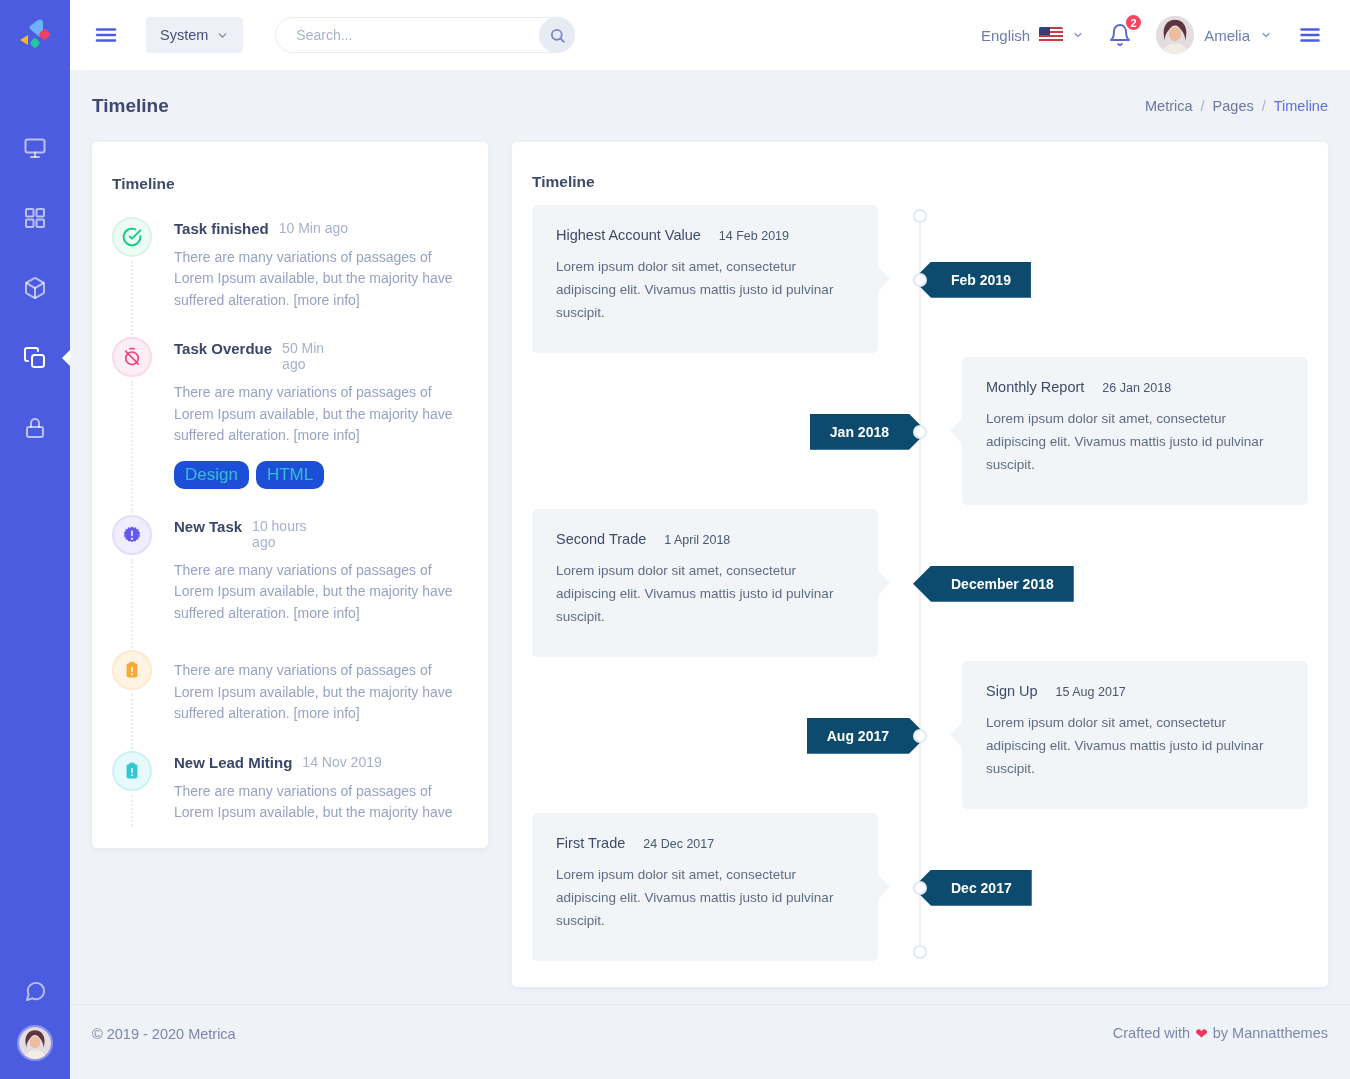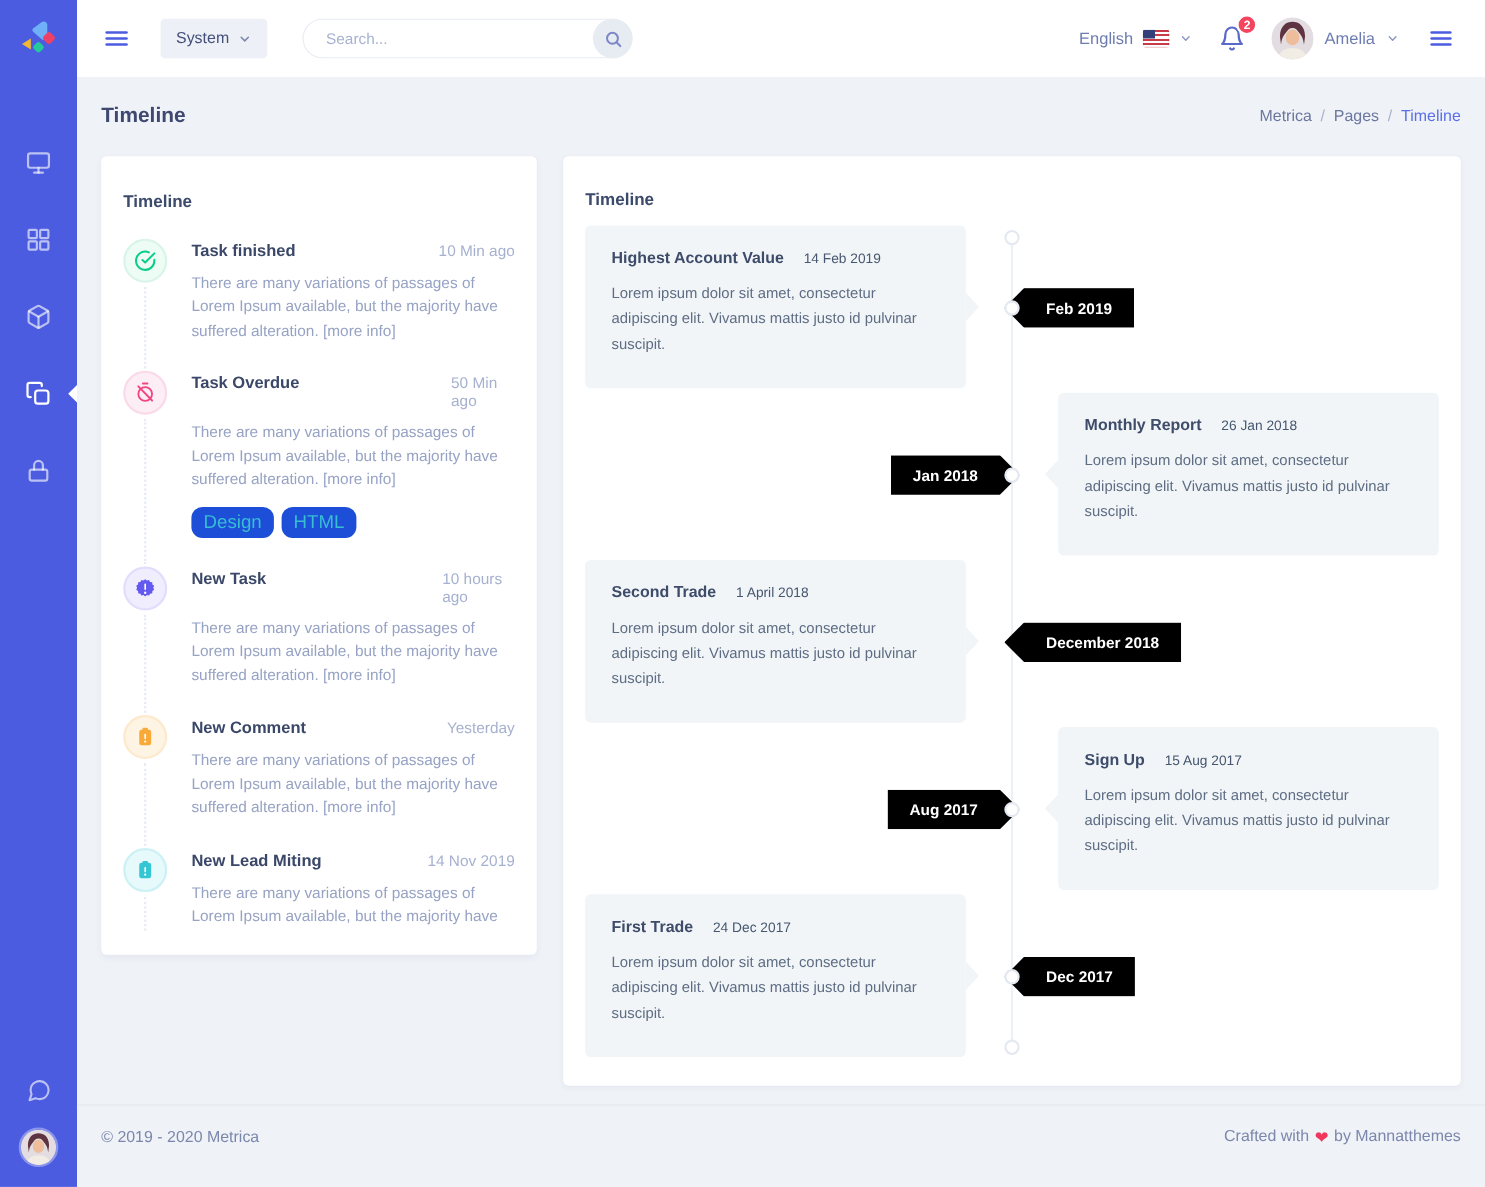--- a/index.html
+++ b/index.html
@@ -61,46 +61,46 @@
   .act{position:relative;display:flex;padding-bottom:26px}
   .act::before{content:"";position:absolute;left:19px;top:44px;bottom:2px;border-left:2px dotted #e5eaf4}
   .act:last-child{padding-bottom:4px}
   .act-ic{width:40px;height:40px;border-radius:50%;display:flex;align-items:center;justify-content:center;flex-shrink:0;position:relative;z-index:1}
   .ic-green{background:#eefcf6;border:2px solid #d9f4e9;color:#0bcd8a}
   .ic-pink{background:#fdeef5;border:2px solid #fad9e8;color:#f2447f}
   .ic-purple{background:#efedfe;border:2px solid #e1ddfc;color:#6359f1}
   .ic-orange{background:#fef4e4;border:2px solid #fde9cb;color:#f9a938}
   .ic-teal{background:#e6f9fb;border:2px solid #ccf1f5;color:#35c6d4}
   .act-body{margin-left:22px;flex:1;min-width:0}
-  .act-head{display:flex;justify-content:space-between;gap:20px}
+  .act-head{display:flex;justify-content:flex-start;gap:10px}
   .act-title{font-size:15px;font-weight:bold;color:#3a4768;padding-top:3px}
   .act-time{font-size:14px;color:#a6b1cf;flex-shrink:0;white-space:nowrap;padding-top:3px}
   .act-time.w58{width:58px;white-space:normal}
   .act-time.w66{width:66px;white-space:normal}
   .act-text{margin:10px 0 0;font-size:14px;line-height:21.5px;color:#97a3c4}
   .act-tags{margin-top:14px;display:flex;gap:7px}
   .tag{background:#1d4ed8;color:#36bed3;font-size:17px;padding:4px 11px;border-radius:10px}
 
   
   .tl{position:relative;padding-top:4px}
   .tl-line{position:absolute;left:50%;top:14px;bottom:10px;width:2px;margin-left:-1px;background:#edf0f5}
   .endnode,.node{position:absolute;left:50%;width:14px;height:14px;margin-left:-7px;border:2px solid #e4e9f1;background:#fff;border-radius:50%;z-index:3}
   .endnode.top{top:8px}
   .endnode.bot{bottom:4px}
   .tl-row{position:relative;min-height:150px;margin-bottom:2px}
   .tl-box{position:relative;width:346px;min-height:148px;background:#f1f5f8;border-radius:5px;padding:22px 24px}
   .tl-row.right .tl-box{margin-left:auto}
   .tl-row.left .tl-box::after{content:"";position:absolute;left:100%;top:50%;transform:translateY(-50%);width:0;height:0;border-top:13px solid transparent;border-bottom:13px solid transparent;border-left:12px solid #f1f5f8}
   .tl-row.right .tl-box::after{content:"";position:absolute;right:100%;top:50%;transform:translateY(-50%);width:0;height:0;border-top:13px solid transparent;border-bottom:13px solid transparent;border-right:12px solid #f1f5f8}
   .tl-head{display:flex;align-items:baseline;gap:18px}
-  .tl-title{font-size:14.5px;font-weight:bold;color:#3e4c6a}
+  .tl-title{font-size:14.5px;font-weight:normal;color:#3e4c6a}
   .tl-date{font-size:12.5px;color:#47576f}
   .tl-text{margin:12px 0 0;font-size:13.5px;line-height:23px;color:#5e6d83}
   .node{top:50%;margin-top:-7px}
-  .tl-badge{position:absolute;top:50%;transform:translateY(-50%);height:36px;line-height:36px;background:#000000;color:#fff;font-size:14px;font-weight:bold;z-index:2;white-space:nowrap}
+  .tl-badge{position:absolute;top:50%;transform:translateY(-50%);height:36px;line-height:36px;background:#0c4a6e;color:#fff;font-size:14px;font-weight:bold;z-index:2;white-space:nowrap}
   .tl-badge.bright{left:calc(50% - 7px);padding:0 20px 0 38px;clip-path:polygon(0 50%,18px 0,100% 0,100% 100%,18px 100%)}
   .tl-badge.bleft{right:calc(50% - 7px);padding:0 38px 0 20px;clip-path:polygon(100% 50%,calc(100% - 18px) 0,0 0,0 100%,calc(100% - 18px) 100%)}
 
   
   .footer{position:absolute;left:70px;right:0;bottom:16px;height:59px;border-top:1px solid #e4e9f0;display:flex;align-items:center;justify-content:space-between;padding:0 22px;color:#7b87ac;font-size:14.5px;background:#eff2f7}
   .crafted{display:flex;}
   .heart{color:#f0365c;padding:0 5px;font-size:15px}
 </style>
 </head>
 <body>
@@ -312,24 +312,20 @@
         <div class="act">
           <div class="act-ic ic-orange">
             <svg width="20" height="20" viewBox="0 0 24 24">
                 <rect x="5.5" y="4" width="13" height="17" rx="2.5" fill="#f9a938"></rect>
                 <rect x="9" y="2" width="6" height="4" rx="1.2" fill="#f9a938"></rect>
                 <rect x="11.1" y="8.5" width="1.8" height="6" rx=".9" fill="#fff"></rect>
                 <circle cx="12" cy="17" r="1.2" fill="#fff"></circle>
               </svg>
           </div>
           <div class="act-body">
-            <div class="act-head">
-              <span class="act-title">New Comment</span>
-              <span class="act-time">Yesterday</span>
-            </div>
             <p class="act-text">There are many variations of passages of Lorem Ipsum available, but the majority have suffered alteration. [more info]</p>
           </div>
         </div>
 
         <div class="act">
           <div class="act-ic ic-teal">
             <svg width="20" height="20" viewBox="0 0 24 24">
                 <rect x="5.5" y="4" width="13" height="17" rx="2.5" fill="#35c6d4"></rect>
                 <rect x="9" y="2" width="6" height="4" rx="1.2" fill="#35c6d4"></rect>
                 <rect x="11.1" y="8.5" width="1.8" height="6" rx=".9" fill="#fff"></rect>

